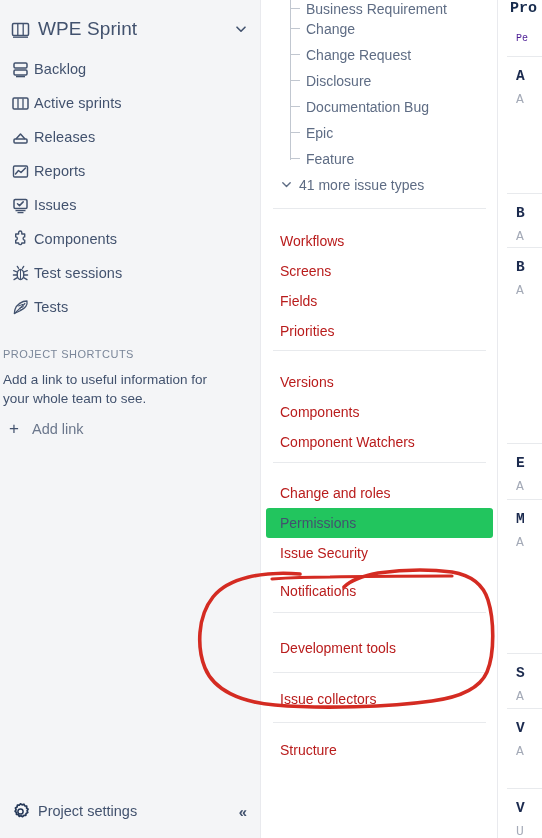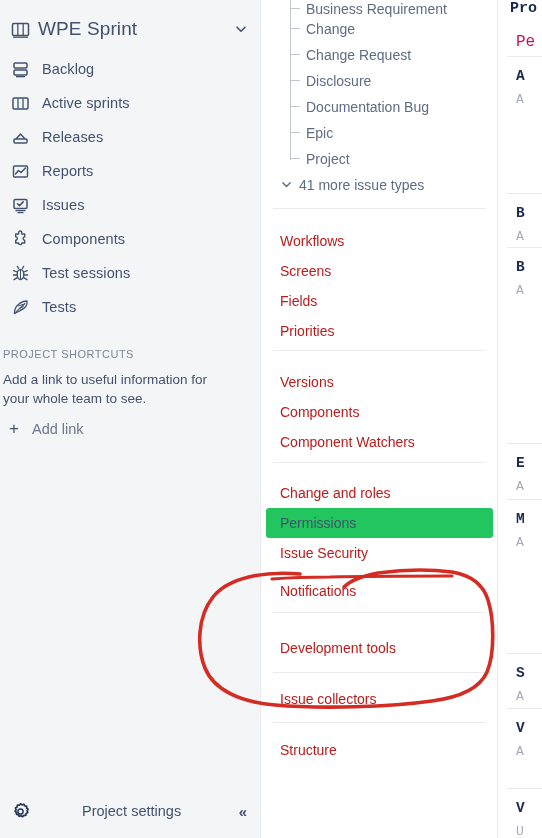--- a/index.html
+++ b/index.html
@@ -32,21 +32,21 @@
   .chev-down { width: 16px; flex: 0 0 16px; display:flex; align-items:center; justify-content:center; }
 
   .nav-item {
     position: absolute; left: 0;
     width: 261px; height: 34px;
     display: flex; align-items: center;
     padding: 0 12px 0 8px;
     cursor: pointer;
   }
   .nav-ico { width: 24px; height: 24px; flex: 0 0 24px; display:flex; align-items:center; justify-content:center; }
-  .nav-lbl { margin-left: 10px; font-size: 14.5px; color: #42526e; letter-spacing: .1px; white-space: nowrap; }
+  .nav-lbl { margin-left: 2px; font-size: 14.5px; color: #42526e; letter-spacing: .1px; white-space: nowrap; }
 
   .shortcuts-title {
     position: absolute; left: 3px; top: 348px;
     font-size: 11px; letter-spacing: .5px; color: #7a8699;
     text-transform: uppercase;
   }
   .shortcuts-desc {
     position: absolute; left: 3px; top: 370px; width: 222px;
     font-size: 13.5px; line-height: 19px; color: #42526e;
   }
@@ -54,21 +54,21 @@
     position: absolute; left: 0; top: 417px;
     width: 261px; height: 24px;
     display: flex; align-items: center; padding-left: 4px; cursor: pointer;
   }
   .addlink .plus { width: 20px; text-align: center; font-size: 17px; color: #42526e; line-height: 20px; }
   .addlink .lbl { margin-left: 8px; font-size: 14.5px; color: #6b778c; }
 
   .proj-settings {
     position: absolute; left: 0; bottom: 10px;
     width: 261px; height: 34px;
-    display: flex; align-items: center; padding: 0 14px 0 8px; cursor: pointer; gap: 44px;
+    display: flex; align-items: center; padding: 0 14px 0 8px; cursor: pointer;
   }
   .proj-settings .lbl { margin-left: 6px; font-size: 14.5px; color: #42526e; flex: 1 1 auto; }
   .collapse-ico { font-size: 15px; color: #42526e; font-weight: bold; }
 
   
   #midcol {
     position: absolute; left: 261px; top: 0;
     width: 237px; height: 838px;
     background: #ffffff;
     border-right: 1px solid #e9eaee;
@@ -114,21 +114,21 @@
     width: 43px; height: 838px;
     background: #ffffff;
     font-family: Liberation Mono, monospace;
   }
   .r-title {
     position: absolute; left: 11px; top: 0px;
     font-size: 15px; font-weight: bold; color: #172b4d; white-space: nowrap;
   }
   .r-sub {
     position: absolute; left: 17px; top: 33px;
-    font-size: 16px; color: #be185d; white-space: nowrap;
+    font-size: 10px; color: #4c1d95; white-space: nowrap;
   }
   .r-sep { position: absolute; left: 8px; width: 40px; height: 1px; background: #e8eaed; }
   .r-row-t {
     position: absolute; left: 17px;
     font-size: 14.5px; font-weight: bold; color: #1b2a4e; white-space: nowrap;
   }
   .r-row-s {
     position: absolute; left: 17px;
     font-size: 13px; color: #a5abb8; white-space: nowrap;
   }
@@ -290,21 +290,21 @@
     <div class="tree-item" style="top:94px">
       <span class="tree-line-h"></span>
       <span class="tree-lbl">Documentation Bug</span>
     </div>
     <div class="tree-item" style="top:120px">
       <span class="tree-line-h"></span>
       <span class="tree-lbl">Epic</span>
     </div>
     <div class="tree-item" style="top:146px">
       <span class="tree-line-h"></span>
-      <span class="tree-lbl">Project</span>
+      <span class="tree-lbl">Feature</span>
     </div>
 
     <div class="more-types">
       <span class="cv">
         <svg width="11" height="11" viewBox="0 0 11 11">
           <polyline points="1.8,3.8 5.5,7.4 9.2,3.8" fill="none" stroke="#5e6c84" stroke-width="1.4" stroke-linecap="round" stroke-linejoin="round"></polyline>
         </svg>
       </span>
       <span class="lbl">41 more issue types</span>
     </div>

